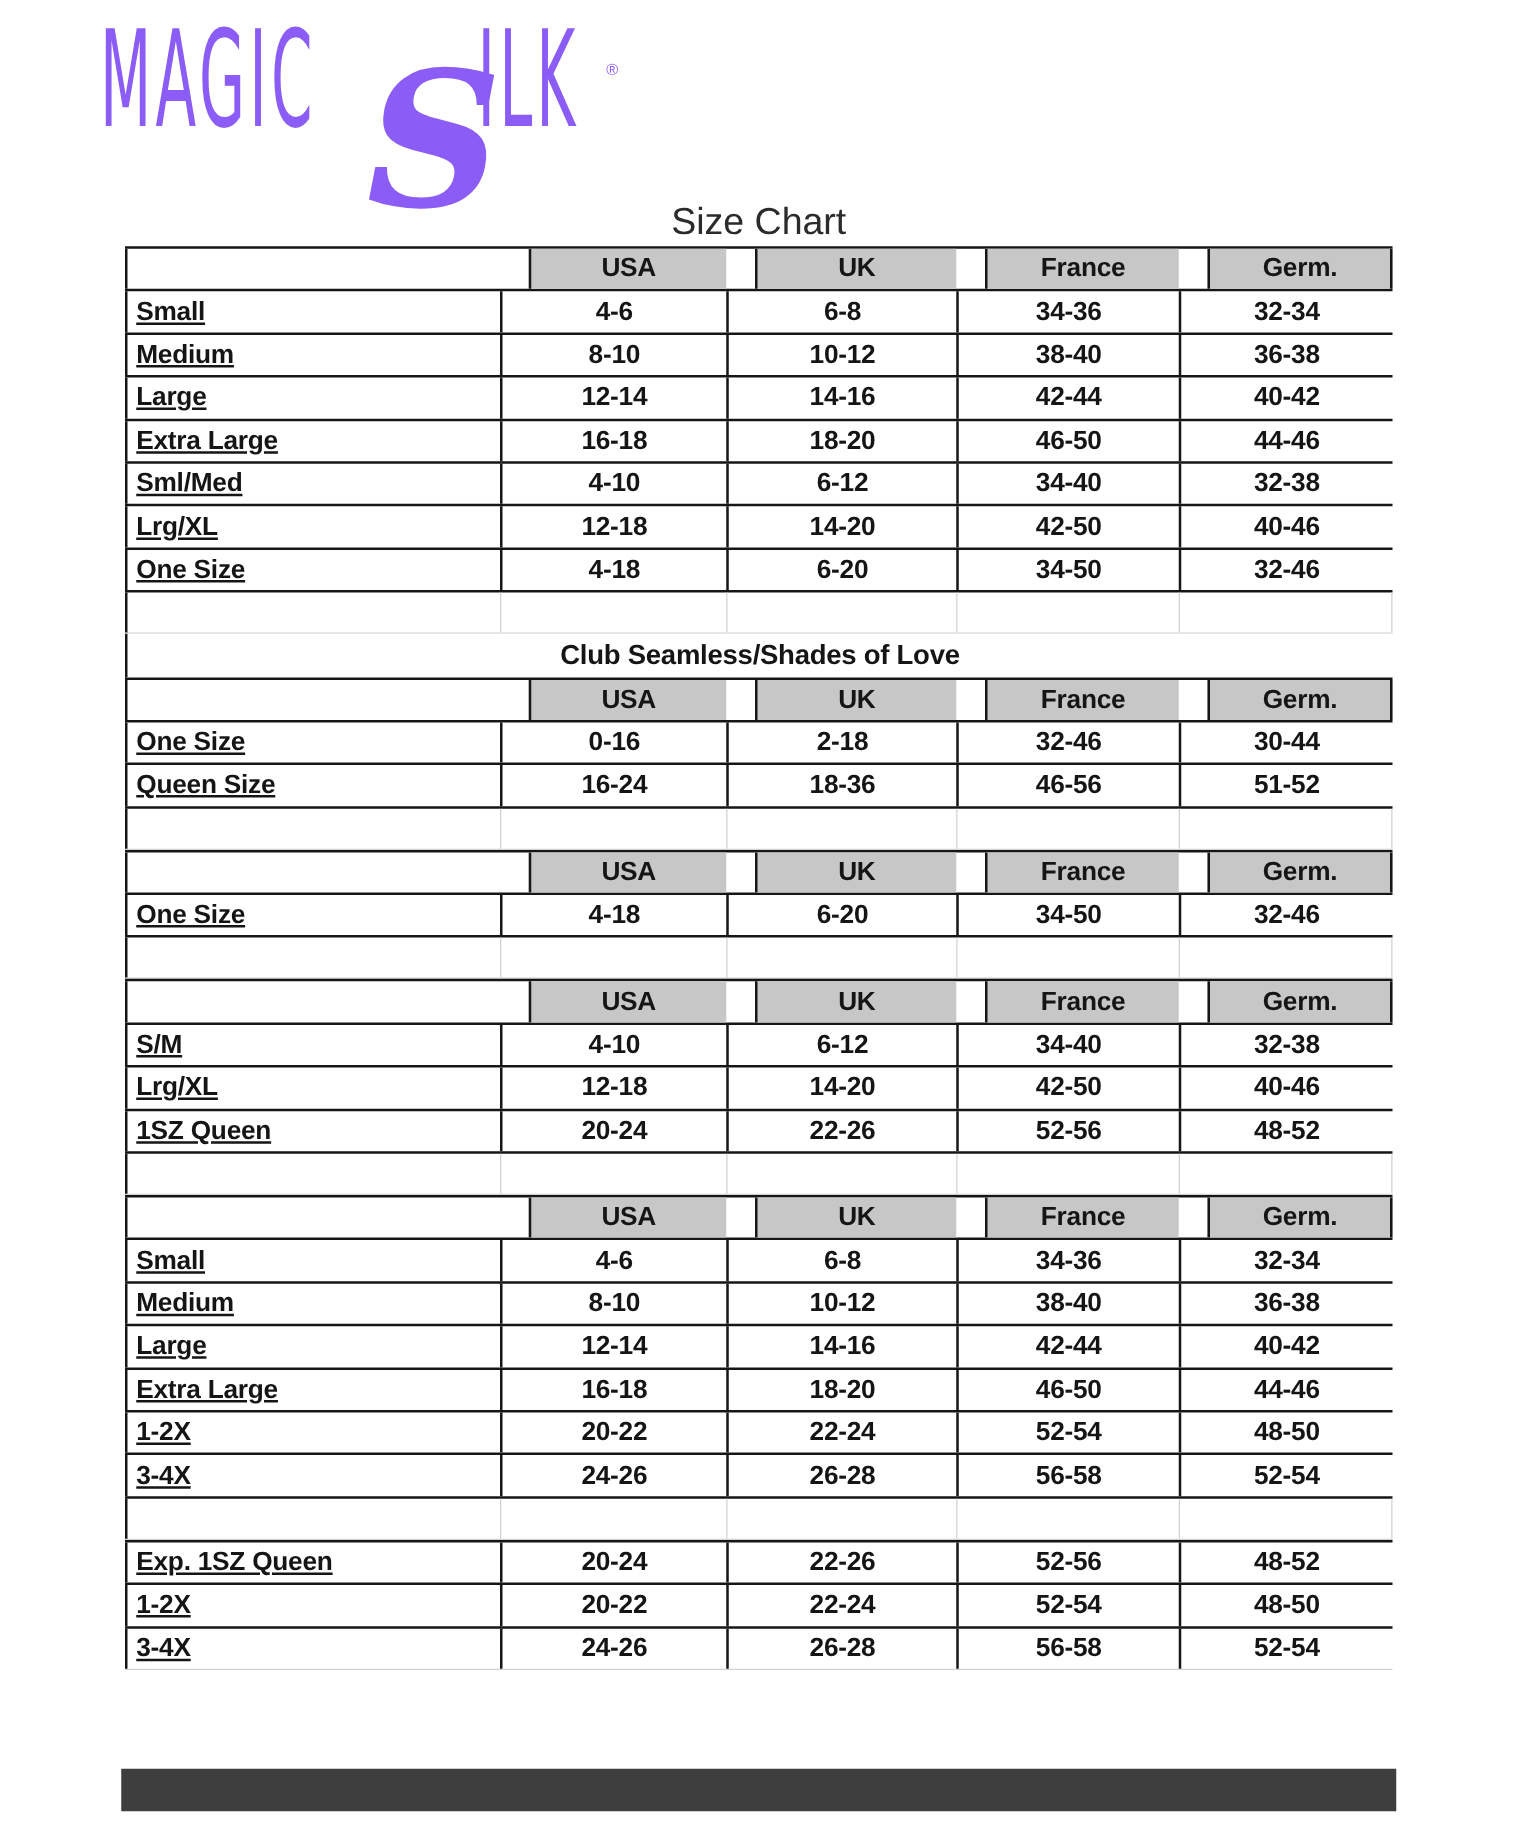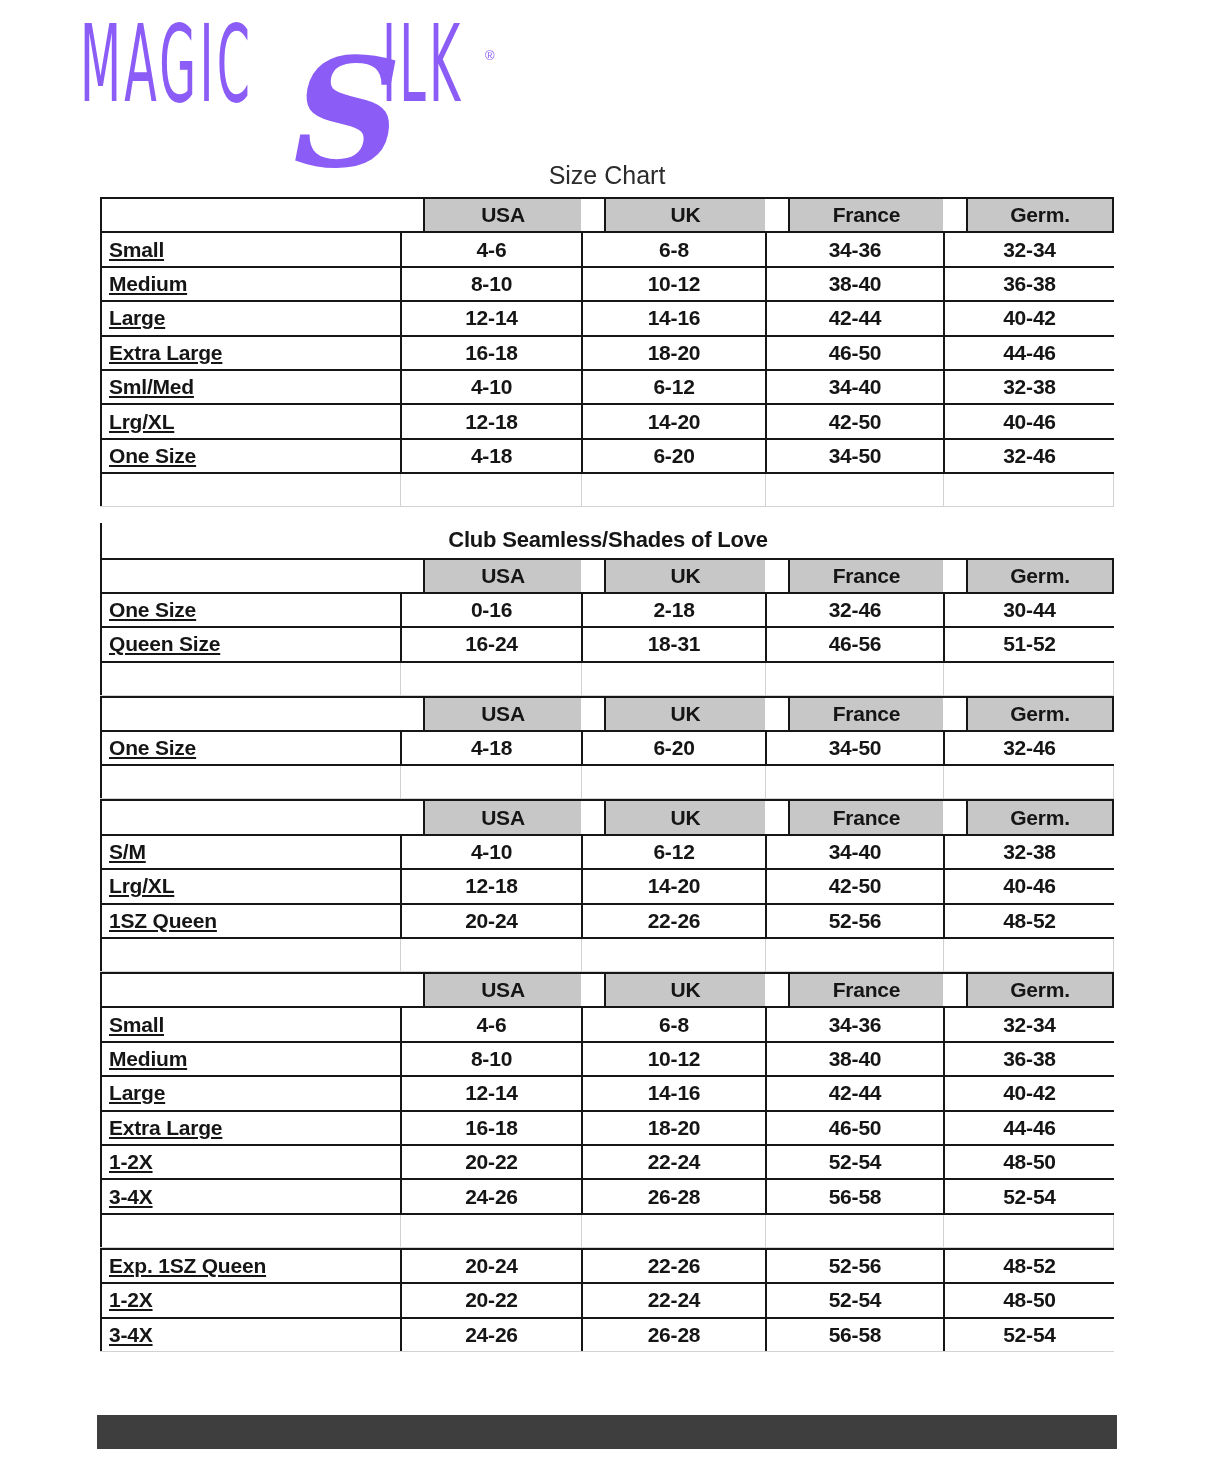--- a/index.html
+++ b/index.html
@@ -43,21 +43,21 @@
     font-size:13px;
     align-self:flex-start;
     margin-left:4px;
     margin-top:18px;
   }
 
   
   .page-title {
     position:absolute; left:100px; top:161px; width:1014px;
     text-align:center;
-    font-size:25px;
+    font-size:30px;
     font-weight:400;
     color:#2b2b2b;
   }
 
   
   .chart {
     position:absolute; left:100px; top:197px; width:1014px;
     font-weight:700;
     font-size:21px;
     letter-spacing:-0.2px;
@@ -75,21 +75,20 @@
 
   .section { border-bottom:2px solid var(--border,#161616); }
   .section.open-bottom { border-bottom:1px solid var(--grid,#d2d2d2); }
 
   .title-row {
     height:34.4px;
     display:flex; align-items:center; justify-content:center;
     border-left:2px solid var(--border,#161616);
     font-size:22px; font-weight:700;
     background:#ffffff;
-    margin-top:16px;
   }
 
   .spacer {
     height:33px;
     border-bottom:1px solid var(--grid,#d2d2d2);
   }
   .spacer .cell {
     border-left:1px solid var(--grid,#d2d2d2);
     height:100%;
   }
@@ -193,21 +192,21 @@
       <div class="grid-row trow">
         <div class="cell label">One Size</div>
         <div class="cell val">0-16</div>
         <div class="cell val">2-18</div>
         <div class="cell val">32-46</div>
         <div class="cell val">30-44</div>
       </div>
       <div class="grid-row trow">
         <div class="cell label">Queen Size</div>
         <div class="cell val">16-24</div>
-        <div class="cell val">18-31</div>
+        <div class="cell val">18-36</div>
         <div class="cell val">46-56</div>
         <div class="cell val">51-52</div>
       </div>
     </div>
     <div class="grid-row spacer">
       <div class="cell"></div>
       <div class="cell"></div>
       <div class="cell"></div>
       <div class="cell"></div>
       <div class="cell"></div>

